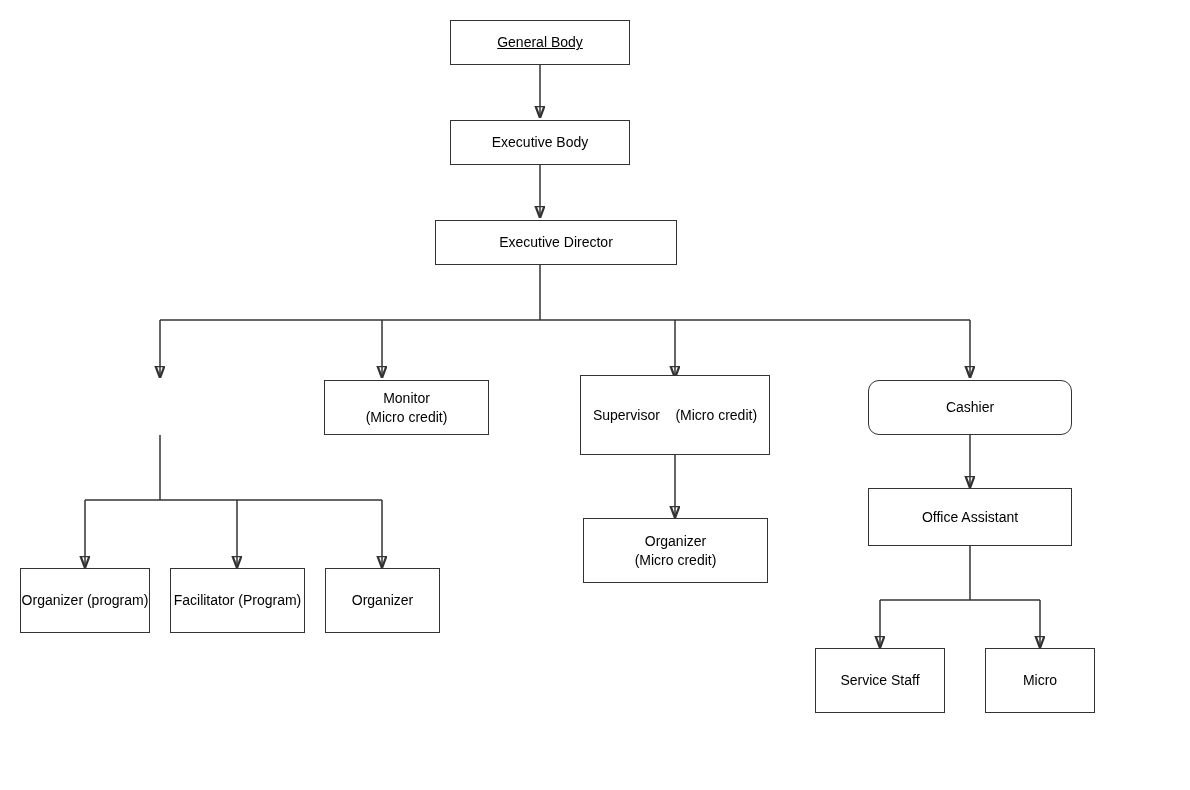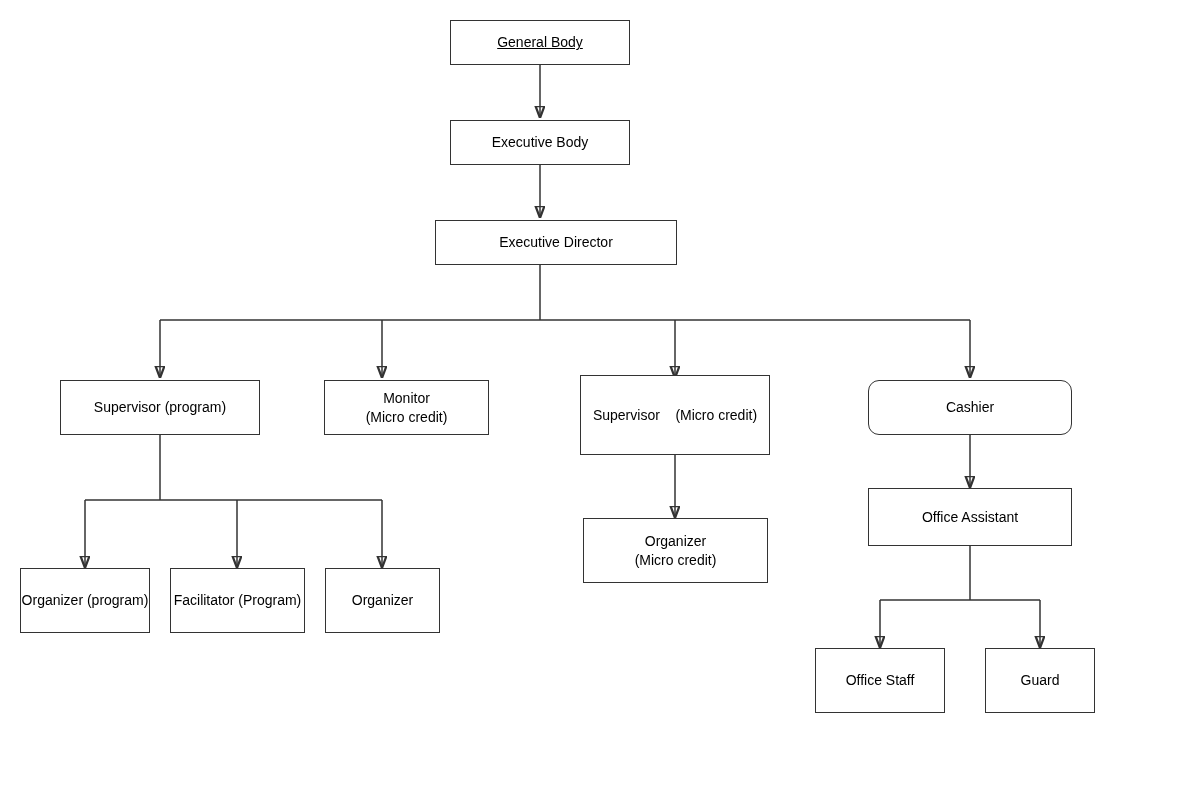--- a/index.html
+++ b/index.html
@@ -91,35 +91,34 @@
     <line x1="1040" y1="600" x2="1040" y2="645" marker-end="url(#arrow)"></line>
 
   </svg>
 
   <div class="node" style="left:450px; top:20px; width:180px; height:45px;text-decoration:underline;">General Body</div>
 
   <div class="node" style="left:450px; top:120px; width:180px; height:45px;">Executive Body</div>
 
   <div class="node" style="left:435px; top:220px; width:242px; height:45px;">Executive Director</div>
 
-  <div class="node" style="left:60px; top:380px; width:200px; height:55px;">Supervisor (program)</div>
 
   <div class="node" style="left:300px; top:380px; width:165px; height:55px;margin-left:24px;">Monitor<br>(Micro credit)</div>
 
   <div class="node" style="left:580px; top:375px; width:190px; height:80px;">Supervisor &nbsp;&nbsp; (Micro credit)</div>
 
   <div class="node" style="left:868px; top:380px; width:204px; height:55px;border-radius:11px;">Cashier</div>
 
   <div class="node" style="left:20px; top:568px; width:130px; height:65px;">Organizer (program)</div>
 
   <div class="node" style="left:170px; top:568px; width:135px; height:65px;">Facilitator (Program)</div>
 
   <div class="node" style="left:325px; top:568px; width:115px; height:65px;">Organizer</div>
 
   <div class="node" style="left:583px; top:518px; width:185px; height:65px;">Organizer<br>(Micro credit)</div>
 
   <div class="node" style="left:868px; top:488px; width:204px; height:58px;">Office Assistant</div>
 
-  <div class="node" style="left:815px; top:648px; width:130px; height:65px;">Office Staff</div>
+  <div class="node" style="left:815px; top:648px; width:130px; height:65px;">Service Staff</div>
 
-  <div class="node" style="left:985px; top:648px; width:110px; height:65px;">Guard</div>
+  <div class="node" style="left:985px; top:648px; width:110px; height:65px;">Micro</div>
 
 </div>
 
 </body></html>

